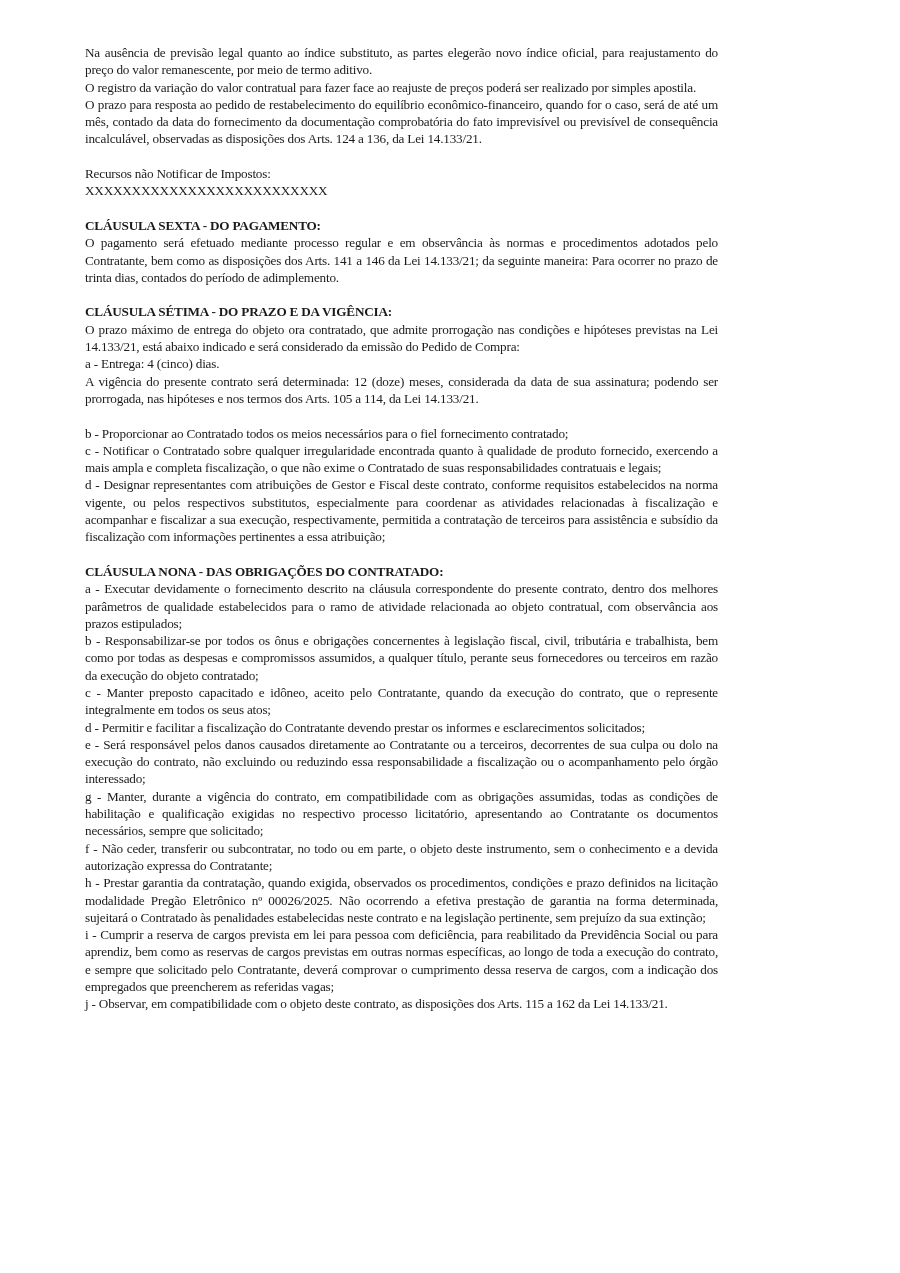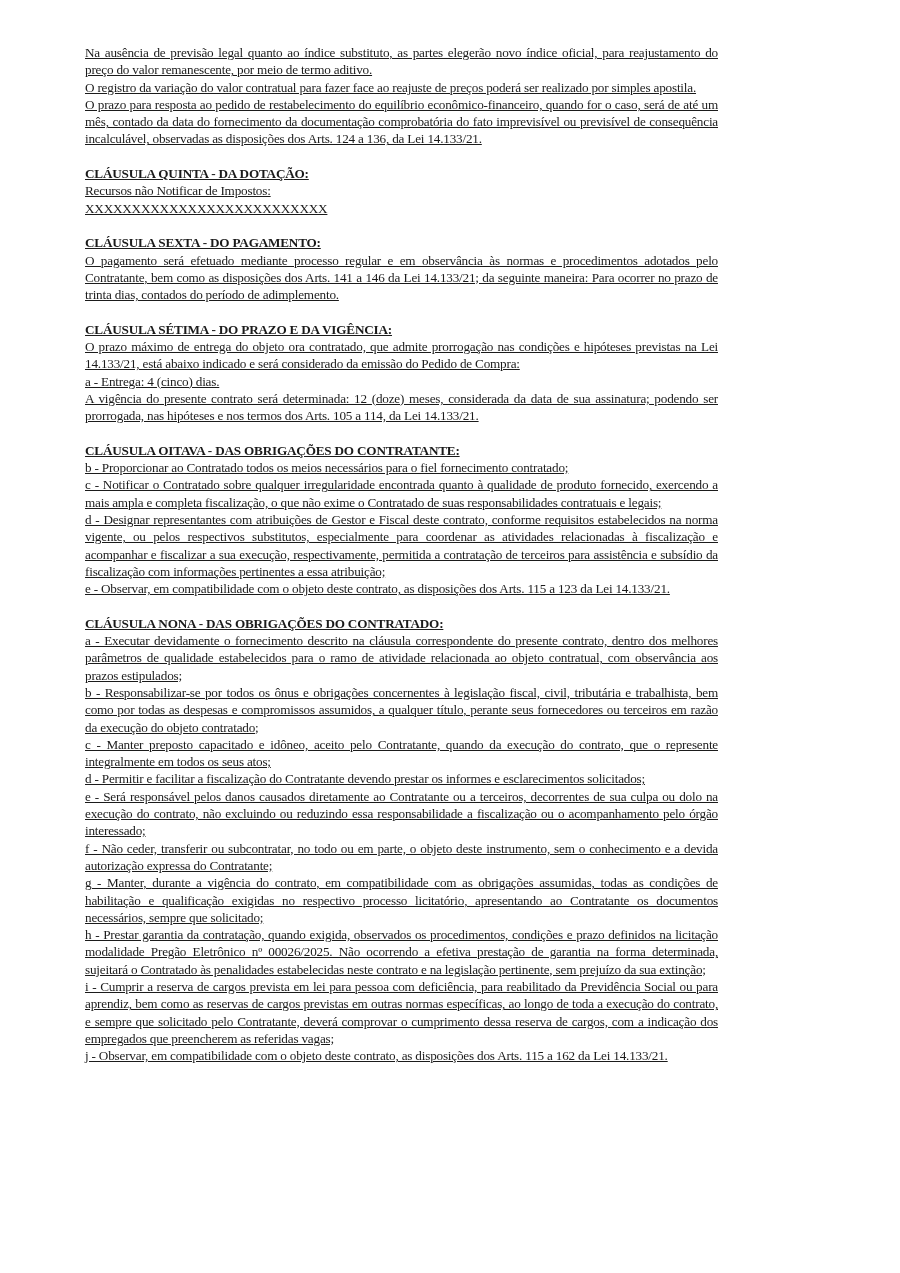--- a/index.html
+++ b/index.html
@@ -14,21 +14,20 @@
     height: 1273px;
     box-sizing: border-box;
     background: #ffffff;
     padding: 44px 42px 40px 85px;
     overflow: hidden;
     font-family: "Liberation Serif", "DejaVu Serif", serif;
     font-size: 13.2px;
     line-height: 17.3px;
     letter-spacing: -0.2px;
     color: #1b1b1b;
-    text-decoration: underline;
   }
   .para {
     margin: 0;
     text-align: justify;
   }
   .clause-section {
     margin-top: 17.3px;
   }
   .clause-heading {
     margin: 0;
@@ -43,48 +42,45 @@
 <body>
 
 <main class="page">
   <section>
       <p class="para">Na ausência de previsão legal quanto ao índice substituto, as partes elegerão novo índice oficial, para reajustamento do preço do valor remanescente, por meio de termo aditivo.</p>
       <p class="para">O registro da variação do valor contratual para fazer face ao reajuste de preços poderá ser realizado por simples apostila.</p>
       <p class="para">O prazo para resposta ao pedido de restabelecimento do equilíbrio econômico-financeiro, quando for o caso, será de até um mês, contado da data do fornecimento da documentação comprobatória do fato imprevisível ou previsível de consequência incalculável, observadas as disposições dos Arts. 124 a 136, da Lei 14.133/21.</p>
     </section>
   <div>
       <section class="clause-section">
-        <h2 class="clause-heading">CLÁUSULA QUINTA - DA DOTAÇÃO:</h2>
         <p class="para">Recursos não Notificar de Impostos:</p>
         <p class="para">XXXXXXXXXXXXXXXXXXXXXXXXXX</p>
       </section>
       <section class="clause-section">
         <h2 class="clause-heading">CLÁUSULA SEXTA - DO PAGAMENTO:</h2>
         <p class="para">O pagamento será efetuado mediante processo regular e em observância às normas e procedimentos adotados pelo Contratante, bem como as disposições dos Arts. 141 a 146 da Lei 14.133/21; da seguinte maneira: Para ocorrer no prazo de trinta dias, contados do período de adimplemento.</p>
       </section>
       <section class="clause-section">
         <h2 class="clause-heading">CLÁUSULA SÉTIMA - DO PRAZO E DA VIGÊNCIA:</h2>
         <p class="para">O prazo máximo de entrega do objeto ora contratado, que admite prorrogação nas condições e hipóteses previstas na Lei 14.133/21, está abaixo indicado e será considerado da emissão do Pedido de Compra:</p>
         <p class="para">a - Entrega: 4 (cinco) dias.</p>
         <p class="para">A vigência do presente contrato será determinada: 12 (doze) meses, considerada da data de sua assinatura; podendo ser prorrogada, nas hipóteses e nos termos dos Arts. 105 a 114, da Lei 14.133/21.</p>
       </section>
       <section class="clause-section">
-        <h2 class="clause-heading">CLÁUSULA OITAVA - DAS OBRIGAÇÕES DO CONTRATANTE:</h2>
         <p class="para">b - Proporcionar ao Contratado todos os meios necessários para o fiel fornecimento contratado;</p>
         <p class="para">c - Notificar o Contratado sobre qualquer irregularidade encontrada quanto à qualidade de produto fornecido, exercendo a mais ampla e completa fiscalização, o que não exime o Contratado de suas responsabilidades contratuais e legais;</p>
         <p class="para">d - Designar representantes com atribuições de Gestor e Fiscal deste contrato, conforme requisitos estabelecidos na norma vigente, ou pelos respectivos substitutos, especialmente para coordenar as atividades relacionadas à fiscalização e acompanhar e fiscalizar a sua execução, respectivamente, permitida a contratação de terceiros para assistência e subsídio da fiscalização com informações pertinentes a essa atribuição;</p>
-        <p class="para">e - Observar, em compatibilidade com o objeto deste contrato, as disposições dos Arts. 115 a 123 da Lei 14.133/21.</p>
       </section>
       <section class="clause-section">
         <h2 class="clause-heading">CLÁUSULA NONA - DAS OBRIGAÇÕES DO CONTRATADO:</h2>
         <p class="para">a - Executar devidamente o fornecimento descrito na cláusula correspondente do presente contrato, dentro dos melhores parâmetros de qualidade estabelecidos para o ramo de atividade relacionada ao objeto contratual, com observância aos prazos estipulados;</p>
         <p class="para">b - Responsabilizar-se por todos os ônus e obrigações concernentes à legislação fiscal, civil, tributária e trabalhista, bem como por todas as despesas e compromissos assumidos, a qualquer título, perante seus fornecedores ou terceiros em razão da execução do objeto contratado;</p>
         <p class="para">c - Manter preposto capacitado e idôneo, aceito pelo Contratante, quando da execução do contrato, que o represente integralmente em todos os seus atos;</p>
         <p class="para">d - Permitir e facilitar a fiscalização do Contratante devendo prestar os informes e esclarecimentos solicitados;</p>
         <p class="para">e - Será responsável pelos danos causados diretamente ao Contratante ou a terceiros, decorrentes de sua culpa ou dolo na execução do contrato, não excluindo ou reduzindo essa responsabilidade a fiscalização ou o acompanhamento pelo órgão interessado;</p>
+        <p class="para">g - Manter, durante a vigência do contrato, em compatibilidade com as obrigações assumidas, todas as condições de habilitação e qualificação exigidas no respectivo processo licitatório, apresentando ao Contratante os documentos necessários, sempre que solicitado;</p>
         <p class="para">f - Não ceder, transferir ou subcontratar, no todo ou em parte, o objeto deste instrumento, sem o conhecimento e a devida autorização expressa do Contratante;</p>
-        <p class="para">g - Manter, durante a vigência do contrato, em compatibilidade com as obrigações assumidas, todas as condições de habilitação e qualificação exigidas no respectivo processo licitatório, apresentando ao Contratante os documentos necessários, sempre que solicitado;</p>
         <p class="para">h - Prestar garantia da contratação, quando exigida, observados os procedimentos, condições e prazo definidos na licitação modalidade Pregão Eletrônico nº 00026/2025. Não ocorrendo a efetiva prestação de garantia na forma determinada, sujeitará o Contratado às penalidades estabelecidas neste contrato e na legislação pertinente, sem prejuízo da sua extinção;</p>
         <p class="para">i - Cumprir a reserva de cargos prevista em lei para pessoa com deficiência, para reabilitado da Previdência Social ou para aprendiz, bem como as reservas de cargos previstas em outras normas específicas, ao longo de toda a execução do contrato, e sempre que solicitado pelo Contratante, deverá comprovar o cumprimento dessa reserva de cargos, com a indicação dos empregados que preencherem as referidas vagas;</p>
         <p class="para">j - Observar, em compatibilidade com o objeto deste contrato, as disposições dos Arts. 115 a 162 da Lei 14.133/21.</p>
       </section>
     </div>
 </main>
 
 </body></html>

